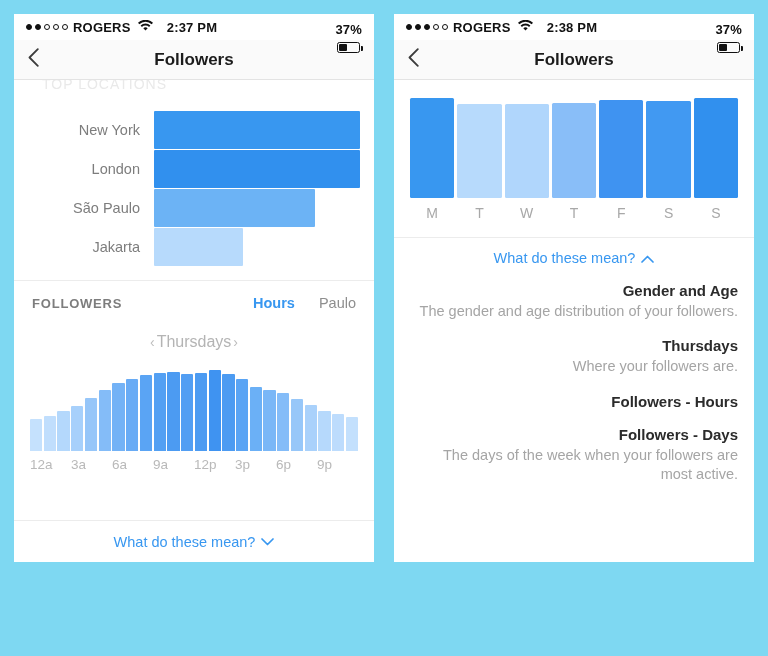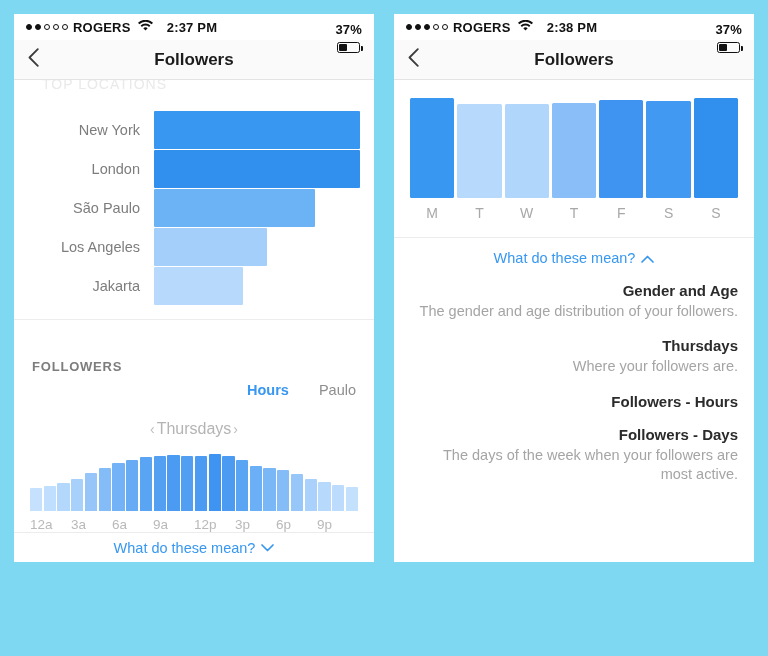--- a/index.html
+++ b/index.html
@@ -111,21 +111,21 @@
 
   
   .section-head {
     display: flex; align-items: center;
     padding: 14px 18px 8px 18px;
   }
   .section-title {
     font-size: 13px; font-weight: bold; letter-spacing: .8px;
     color: #7d7d7d;
   }
-  .tabs { margin-left: auto; display: flex; gap: 30px; margin-top: 48px; }
+  .tabs { margin-left: auto; display: flex; gap: 24px; }
   .tab { font-size: 14.5px; color: #8e8e8e; cursor: pointer; }
   .tab.active { color: #3897f0; font-weight: bold; }
 
   .day-switch {
     display: flex; align-items: center; justify-content: center;
     gap: 2px; padding: 14px 0 8px 0;
     font-size: 16px; color: #b4b4b4;
   }
   .chev { font-size: 14px; color: #bdbdbd; cursor: pointer; }
 
@@ -240,26 +240,20 @@
         <div class="loc-row">
           <div class="loc-label">London</div>
           <div class="loc-bar-wrap">
             <div class="loc-bar" style="width:100%;background:#3190ee;"></div>
           </div>
         </div>
         <div class="loc-row">
           <div class="loc-label">São Paulo</div>
           <div class="loc-bar-wrap">
             <div class="loc-bar" style="width:78%;background:#6cb3f5;"></div>
-          </div>
-        </div>
-        <div class="loc-row">
-          <div class="loc-label">Los Angeles</div>
-          <div class="loc-bar-wrap">
-            <div class="loc-bar" style="width:55%;background:#a3cffa;"></div>
           </div>
         </div>
         <div class="loc-row">
           <div class="loc-label">Jakarta</div>
           <div class="loc-bar-wrap">
             <div class="loc-bar" style="width:43%;background:#b7dafc;"></div>
           </div>
         </div>
       </div>
 

